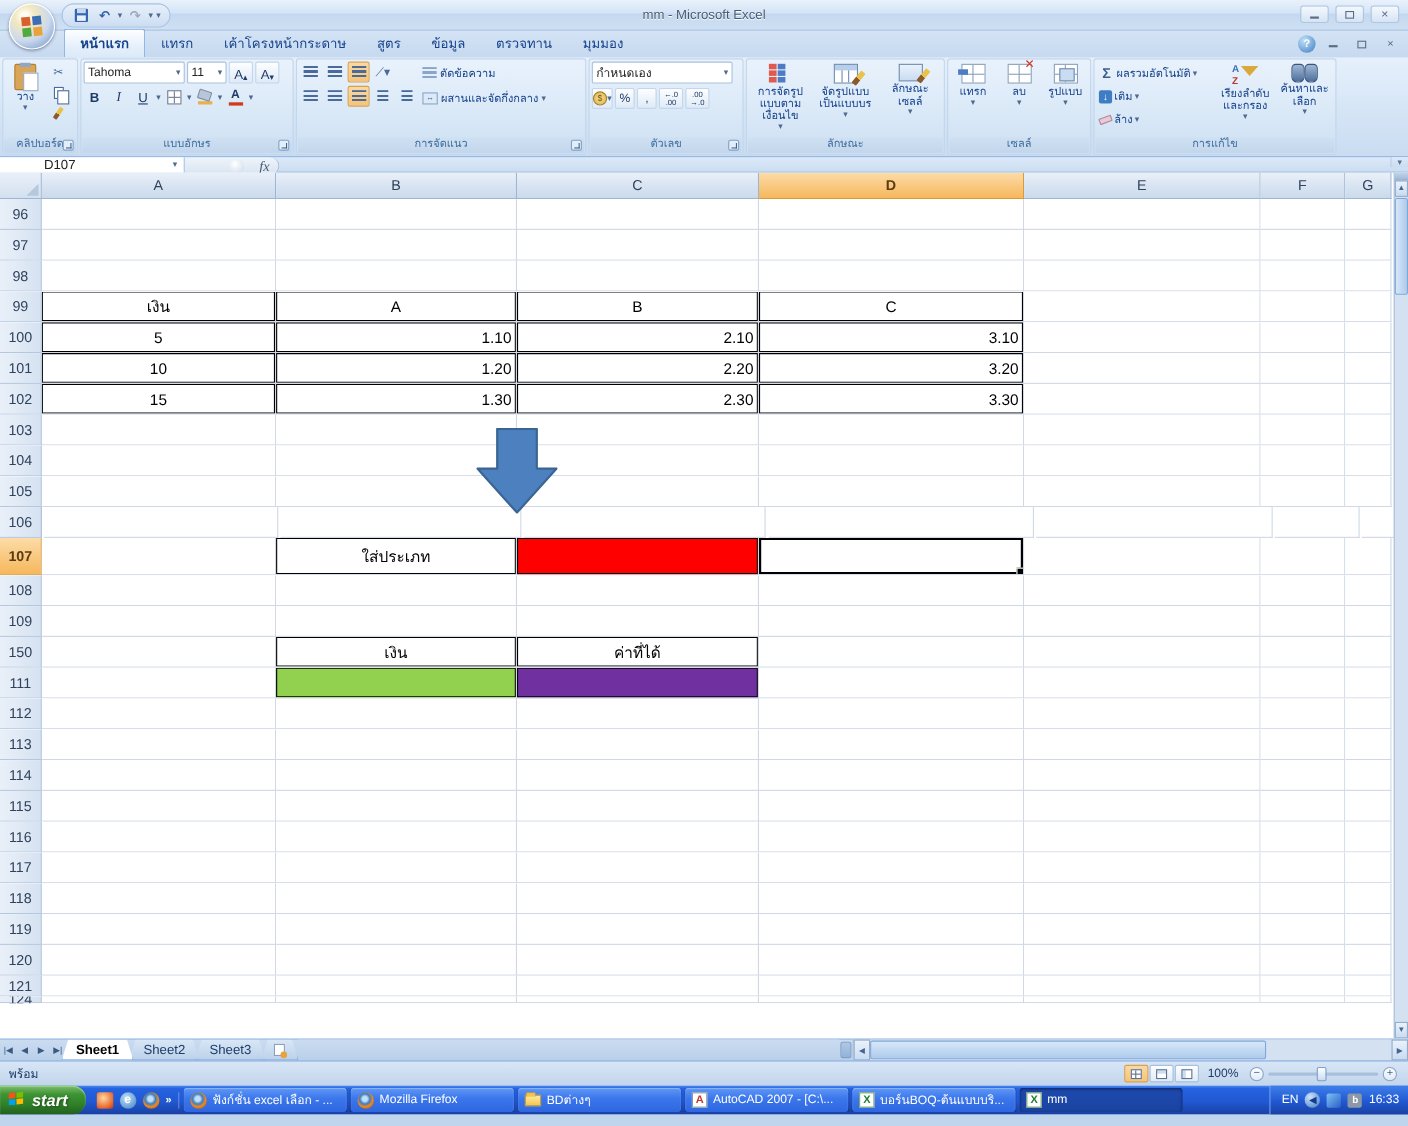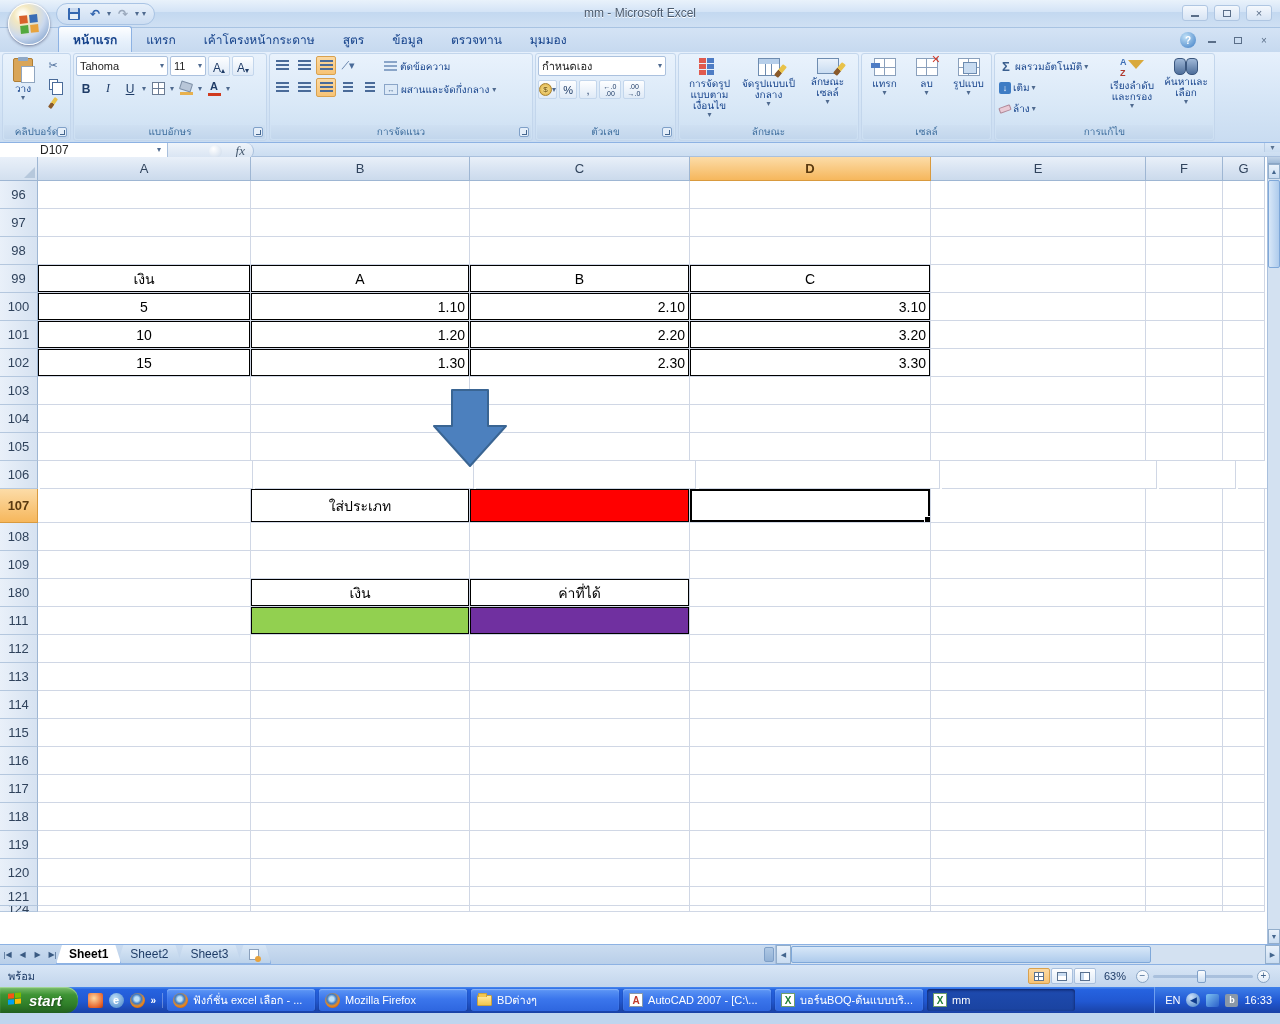--- a/index.html
+++ b/index.html
@@ -430,21 +430,21 @@
               <i></i>
               <i></i>
               <i></i>
               <i></i>
             </span>
           <span>การจัดรูปแบบตามเงื่อนไข</span>
             <span class="dd">▾</span>
         </div>
         <div class="bigbtn stylebtn">
           <span class="tblic"></span>
-          <span>จัดรูปแบบเป็งกลาง</span>
+          <span>จัดรูปแบบเป็นแบบบร</span>
             <span class="dd">▾</span>
         </div>
         <div class="bigbtn stylebtn">
           <span class="cellic"></span>
           <span>ลักษณะเซลล์</span>
             <span class="dd">▾</span>
         </div>
       </div>
       <div class="glabel"><span>ลักษณะ</span></div>
     </div>
@@ -670,21 +670,21 @@
           <div class="rowhdr">109</div>
           <div class="cell" style="width: 213px;"></div>
           <div class="cell" style="width: 219px;"></div>
           <div class="cell" style="width: 220px;"></div>
           <div class="cell" style="width: 241px;"></div>
           <div class="cell" style="width: 215px;"></div>
           <div class="cell" style="width: 77px;"></div>
           <div class="cell" style="width: 42px;"></div>
         </div>
         <div class="grow" style="height: 28px;">
-          <div class="rowhdr">180</div>
+          <div class="rowhdr">150</div>
           <div class="cell" style="width: 213px;"></div>
           <div class="cell al-c b" style="width: 219px;">เงิน</div>
           <div class="cell al-c b" style="width: 220px;">ค่าที่ได้</div>
           <div class="cell" style="width: 241px;"></div>
           <div class="cell" style="width: 215px;"></div>
           <div class="cell" style="width: 77px;"></div>
           <div class="cell" style="width: 42px;"></div>
         </div>
         <div class="grow" style="height: 28px;">
           <div class="rowhdr">111</div>
@@ -851,21 +851,21 @@
       <div class="vwbtn on">
           <span class="vwic"></span>
         </div>
       <div class="vwbtn">
           <span class="vwic2"></span>
         </div>
       <div class="vwbtn">
           <span class="vwic2" style="background:linear-gradient(#C9DCF1,#C9DCF1) 0 0/3px 100% no-repeat,#FFF"></span>
         </div>
     </div>
-    <div class="zoomtxt">63%</div>
+    <div class="zoomtxt">100%</div>
     <div class="zslider">
       <div class="zbtn">−</div>
       <div class="ztrack">
           <span class="ztick"></span>
           <span class="zthumb"></span>
         </div>
       <div class="zbtn">+</div>
     </div>
   </div>
 

